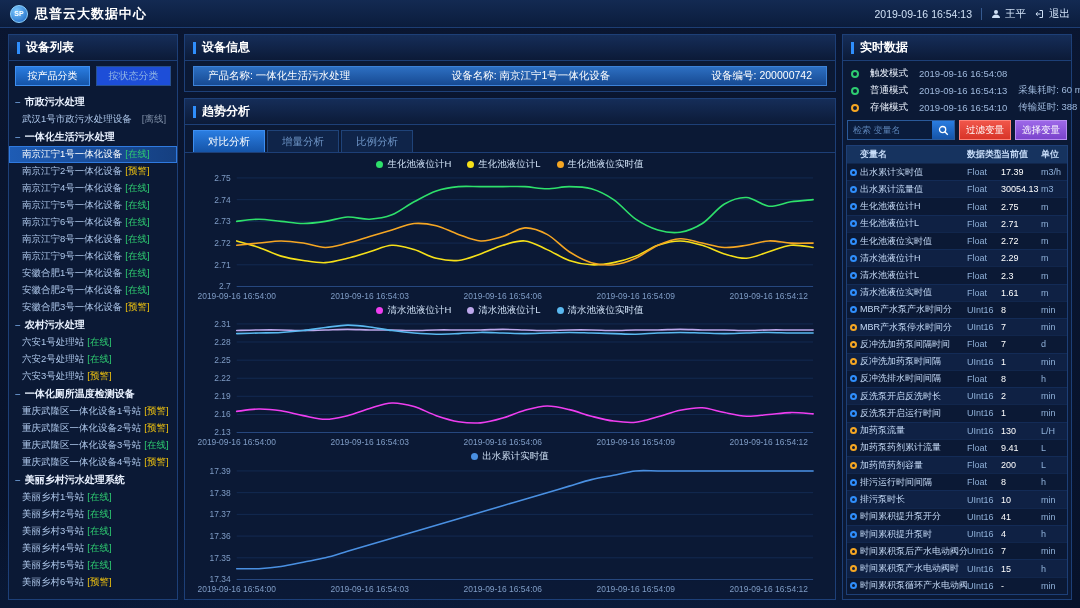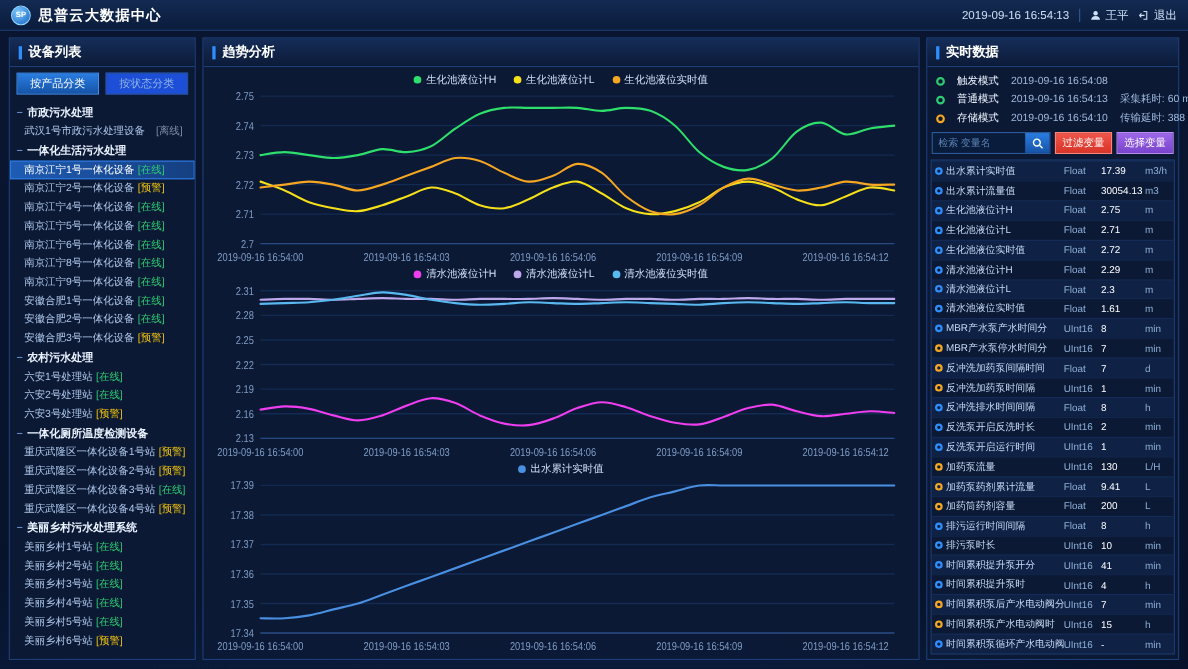--- a/index.html
+++ b/index.html
@@ -235,22 +235,35 @@
             <span class="st" style="color: rgb(46, 204, 113);">[在线]</span>
           </div>
           <div class="tree-item">
             <span>美丽乡村6号站</span>
             <span class="st" style="color: rgb(241, 196, 15);">[预警]</span>
           </div>
         </div>
     </aside>
 
     <section class="center">
+      <div class="panel info-panel">
+        <div class="panel-header">设备信息</div>
+        <div class="info-bar" id="info-bar">
+            <span class="info-field">产品名称: 一体化生活污水处理</span>
+            <span class="info-field">设备名称: 南京江宁1号一体化设备</span>
+            <span class="info-field">设备编号: 200000742</span>
+          </div>
+      </div>
       <div class="panel trend-panel">
         <div class="panel-header">趋势分析</div>
+        <div class="trend-tabs" id="trend-tabs">
+            <div class="trend-tab active">对比分析</div>
+            <div class="trend-tab">增量分析</div>
+            <div class="trend-tab">比例分析</div>
+          </div>
         <div class="charts" id="charts">
             <div class="chart-block">
               <div class="legend">
                 <span class="legend-item">
                   <span class="dot" style="background: rgb(46, 224, 107);"></span>
                   <span>生化池液位计H</span>
                 </span>
                 <span class="legend-item">
                   <span class="dot" style="background: rgb(246, 224, 25);"></span>
                   <span>生化池液位计L</span>
@@ -386,20 +399,27 @@
             <svg width="11" height="11" viewBox="0 0 11 11">
                 <circle cx="4.6" cy="4.6" r="3.1" fill="none" stroke="#fff" stroke-width="1.3"></circle>
                 <path d="M7 7l2.8 2.8" stroke="#fff" stroke-width="1.3"></path>
               </svg>
           </button>
         </div>
         <button class="btn-red">过滤变量</button>
         <button class="btn-purple">选择变量</button>
       </div>
       <div class="rt-table" id="rt-table">
+          <div class="rt-head">
+            <div></div>
+            <div class="cell">变量名</div>
+            <div class="cell">数据类型</div>
+            <div class="cell">当前值</div>
+            <div class="cell">单位</div>
+          </div>
           <div class="rt-row">
             <div class="vicon-wrap">
               <span class="vicon" style="border-color: rgb(47, 142, 252);"></span>
             </div>
             <div class="cell c-name">出水累计实时值</div>
             <div class="cell c-type">Float</div>
             <div class="cell c-value">17.39</div>
             <div class="cell c-unit">m3/h</div>
           </div>
           <div class="rt-row">

